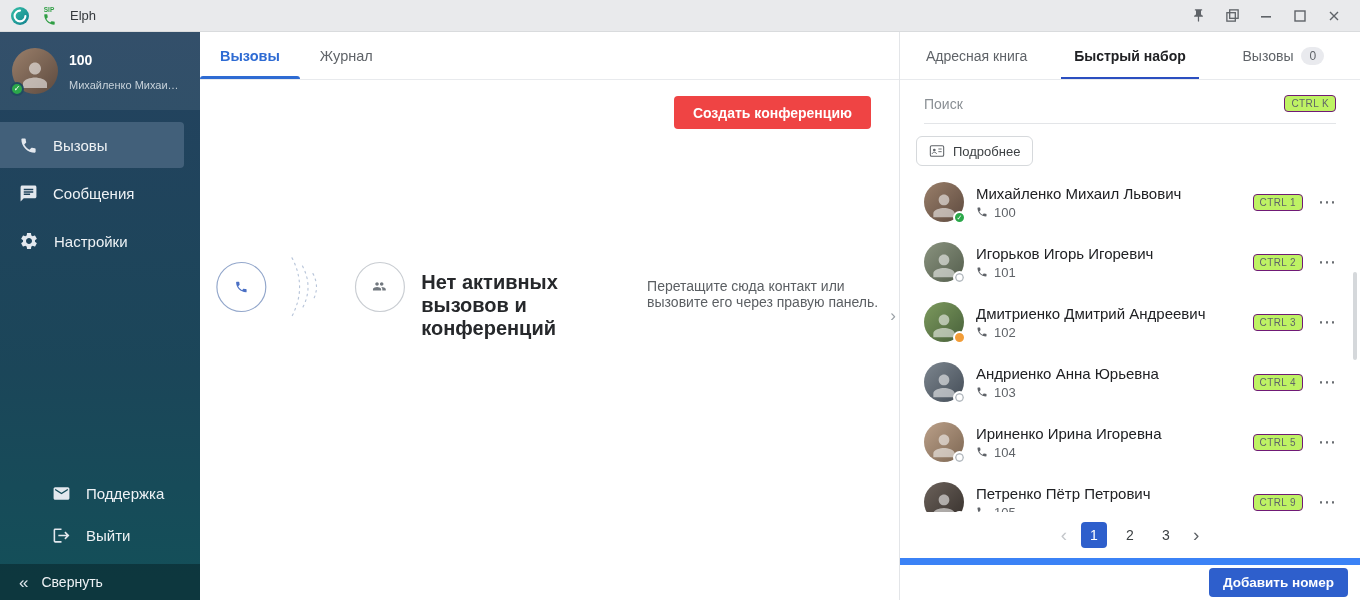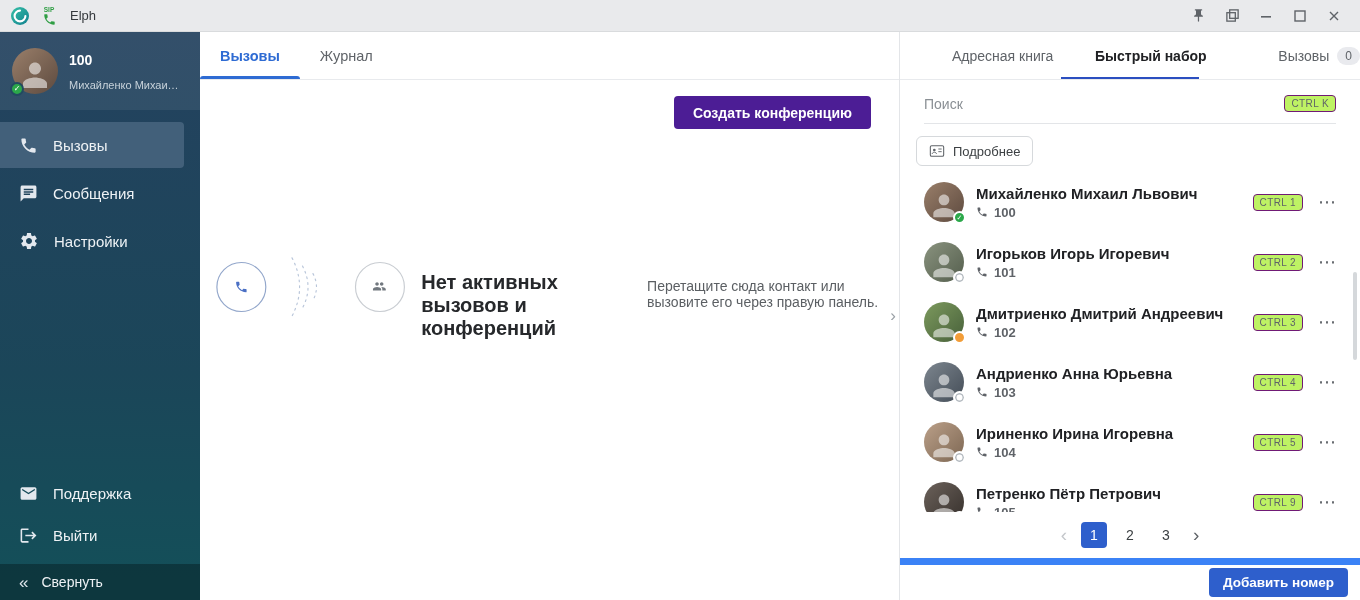--- a/index.html
+++ b/index.html
@@ -24,42 +24,42 @@
   .p-photo svg, .c-photo svg { position:absolute; left:50%; top:54%; transform:translate(-50%,-46%); }
   .p-status { position:absolute; left:-2px; bottom:-2px; width:14px; height:14px; border-radius:50%; background:#2ba84a; border:2px solid #234a60; color:#fff; font-size:8px; line-height:10px; text-align:center; }
   .p-info { min-width:0; }
   .p-ext { font-size:14px; font-weight:700; color:#fff; }
   .p-name { font-size:11px; color:#c7d2da; margin-top:11px; white-space:nowrap; overflow:hidden; text-overflow:ellipsis; max-width:124px; }
   .nav { margin-top:12px; display:flex; flex-direction:column; gap:2px; }
   .nav-item { height:46px; display:flex; align-items:center; gap:15px; padding:0 19px; font-size:15px; color:#eef2f5; margin-right:16px; border-radius:0 4px 4px 0; cursor:pointer; }
   .nav-item.active { background:#42607a; }
   .nav-item svg { flex-shrink:0; }
   .side-footer { margin-top:auto; display:flex; flex-direction:column; }
-  .side-footer .nav-item { height:42px; }
+  .side-footer .nav-item { height:42px;margin-left:33px; }
   .collapse-bar { height:36px; margin-top:8px; background:rgba(0,0,0,0.30); display:flex; align-items:center; gap:13px; padding:0 19px; font-size:14px; color:#eef2f5; cursor:pointer; }
   .collapse-glyph { font-size:17px; line-height:1; color:#dfe6ec; }
 
   
   .main { flex:1; position:relative; background:#fff; border-right:1px solid #e3e5e8; }
   .main-tabs { height:48px; border-bottom:1px solid #e8eaed; display:flex; align-items:stretch; }
   .mtab { padding:0 20px; display:flex; align-items:center; font-size:14.5px; color:#5f6368; position:relative; cursor:pointer; }
   .mtab.active { color:#2e6bd3; font-weight:700; }
   .mtab.active::after { content:""; position:absolute; left:0; right:0; bottom:0; height:3px; background:#2e6bd3; border-radius:3px 3px 0 0; }
   .main-content { position:absolute; top:48px; left:0; right:0; bottom:0; }
-  .create-btn { position:absolute; top:16px; right:28px; background:#4c1d95; color:#fff; border:none; border-radius:4px; height:33px; padding:0 19px; font-size:14px; font-weight:600; font-family:inherit; cursor:pointer; }
+  .create-btn { position:absolute; top:16px; right:28px; background:#ef4444; color:#fff; border:none; border-radius:4px; height:33px; padding:0 19px; font-size:14px; font-weight:600; font-family:inherit; cursor:pointer; }
   .empty { position:absolute; top:136px; left:0; right:0; display:flex; flex-direction:row; align-items:center; }
   .empty-title { margin-top:36px; font-size:20px; font-weight:700; color:#26282b; }
   .empty-sub { margin-top:13px; font-size:14px; color:#5b5f63; }
 
   .panel-toggle { position:absolute; left:884px; top:270px; width:18px; height:28px; display:flex; align-items:center; justify-content:center; color:#9aa0a6; font-size:17px; cursor:pointer; z-index:5; }
 
   
   .rightpanel { width:460px; flex-shrink:0; background:#fff; display:flex; flex-direction:column; position:relative; }
   .rp-tabs { height:48px; border-bottom:1px solid #e8eaed; display:flex; flex-shrink:0; }
-  .rp-tab { flex:1; display:flex; align-items:center; justify-content:flex-end; gap:8px; font-size:14px; color:#5f6368; position:relative; cursor:pointer; white-space:nowrap; }
+  .rp-tab { flex:1; display:flex; align-items:center; justify-content:center; gap:8px; font-size:14px; color:#5f6368; position:relative; cursor:pointer; white-space:nowrap; }
   .rp-tab.active { color:#202124; font-weight:700; }
   .rp-tab.active::after { content:""; position:absolute; left:8px; right:8px; bottom:0; height:2px; background:#2b4fc0; }
   .rp-badge { background:#e9eaee; color:#5f6368; border-radius:10px; font-size:12px; padding:2px 8px; font-weight:400; }
   .rp-search { margin:4px 24px 0; height:40px; border-bottom:1px solid #e3e5e8; display:flex; align-items:center; gap:10px; flex-shrink:0; }
   .rp-search input { flex:1; border:none; outline:none; font-size:14px; color:#202124; font-family:inherit; background:transparent; }
   .rp-search input::placeholder { color:#8a8f94; }
   .kbd { border:1px solid #701a75; border-radius:4px; font-size:10px; color:#5f6368; padding:2px 6px; letter-spacing:.4px; white-space:nowrap; background:#bef264; }
   .rp-details-row { padding:12px 8px 4px 16px; flex-shrink:0; }
   .rp-details { display:inline-flex; align-items:center; gap:8px; border:1px solid #d6d9dc; border-radius:6px; height:30px; padding:0 12px; font-size:13px; color:#3c4043; background:#fff; font-family:inherit; cursor:pointer; }
   .rp-list { flex:1; overflow:hidden; position:relative; padding-top:2px; }
@@ -69,21 +69,21 @@
   .contact:nth-child(1) .c-photo { background:linear-gradient(135deg,#9a7f6a,#5d4a3f); }
   .contact:nth-child(2) .c-photo { background:linear-gradient(135deg,#8a937f,#545e4d); }
   .contact:nth-child(3) .c-photo { background:linear-gradient(135deg,#7d9a5e,#47603a); }
   .contact:nth-child(4) .c-photo { background:linear-gradient(135deg,#7d868f,#444d57); }
   .contact:nth-child(5) .c-photo { background:linear-gradient(135deg,#bba089,#7d6753); }
   .contact:nth-child(6) .c-photo { background:linear-gradient(135deg,#6c625b,#36302c); }
   .c-status { position:absolute; right:-2px; bottom:-2px; width:13px; height:13px; border-radius:50%; border:2px solid #fff; background:#fff; color:#fff; font-size:7px; line-height:9px; text-align:center; }
   .c-status.status-online { background:#2ba84a; }
   .c-status.status-busy { background:#f29d38; }
   .c-status.status-offline { background:#fff; box-shadow:inset 0 0 0 1.5px #b4bac0; }
-  .c-info { flex:1; min-width:0;font-weight:bold; }
+  .c-info { flex:1; min-width:0; }
   .c-name { font-size:15px; color:#202124; white-space:nowrap; overflow:hidden; text-overflow:ellipsis; }
   .c-number { display:flex; align-items:center; gap:6px; margin-top:3px; color:#5f6368; font-size:13px; }
   .c-right { display:flex; align-items:center; gap:13px; flex-shrink:0; }
   .c-more { color:#5f6368; font-size:18px; line-height:1; cursor:pointer; padding:2px; }
   .rp-scrollthumb { position:absolute; right:3px; top:102px; width:4px; height:88px; background:#d5d8db; border-radius:2px; cursor:pointer; }
   .rp-pagination { height:46px; display:flex; align-items:center; justify-content:center; gap:10px; flex-shrink:0; }
   .pg-btn { min-width:26px; height:26px; display:flex; align-items:center; justify-content:center; font-size:14px; color:#3c4043; border-radius:4px; cursor:pointer; }
   .pg-btn.activepage { background:#2e5fcc; color:#fff; }
   .pg-chevron { font-size:19px; color:#5f6368; cursor:pointer; padding:0 4px; }
   .pg-chevron.disabled { color:#c4c7cb; }

